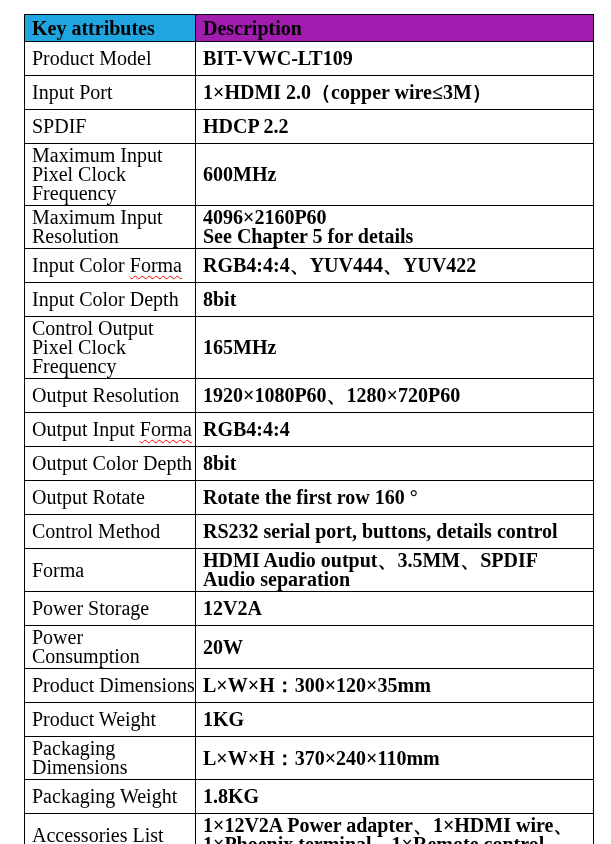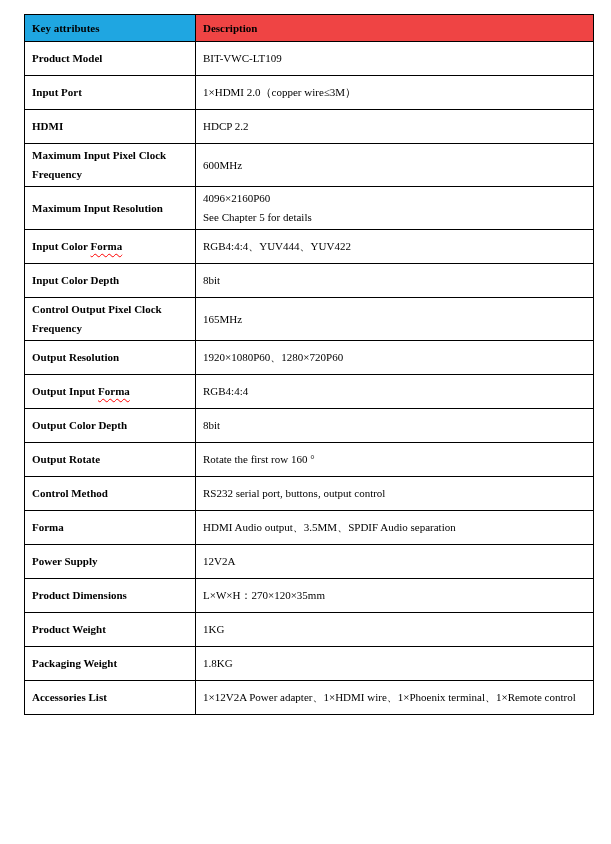--- a/index.html
+++ b/index.html
@@ -20,36 +20,36 @@
     border-collapse: collapse;
     width: 569px;
     table-layout: fixed;
   }
   table.spec-table col.c-key  { width: 171px; }
   table.spec-table col.c-desc { width: 398px; }
   table.spec-table th,
   table.spec-table td {
     border: 1.6px solid #000000;
     padding: 2px 0 2px 7px;
-    font-size: 11px;
+    font-size: 20px;
     line-height: 19px;
     vertical-align: middle;
     text-align: left;
     overflow: hidden;
   }
   table.spec-table th {
     font-weight: bold;
     height: 22px;
   }
   td.key-cell {
+    font-weight: normal;
+    height: 29px;
+  }
+  td.desc-cell {
     font-weight: bold;
-    height: 29px;
-  }
-  td.desc-cell {
-    font-weight: normal;
     height: 29px;
     margin-top: 44px;
   }
   .misspell {
     text-decoration: underline;
     text-decoration-style: wavy;
     text-decoration-color: #ff0000;
     text-decoration-thickness: 1px;
     text-underline-offset: 3px;
   }
@@ -60,40 +60,40 @@
 
 <div class="page">
   <table class="spec-table">
     <colgroup>
       <col class="c-key">
       <col class="c-desc">
     </colgroup>
     <thead>
       <tr>
         <th class="header-cell" style="background: rgb(31, 166, 225);">Key attributes</th>
-        <th class="header-cell" style="background: #ef4444;">Description</th>
+        <th class="header-cell" style="background: #a21caf;">Description</th>
       </tr>
     </thead>
     <tbody id="spec-body">
   <tr>
     <td class="key-cell"><span class="key-text">Product Model</span></td>
     <td class="desc-cell">
             <div class="desc-line">BIT-VWC-LT109</div>
           </td>
   </tr>
 
   <tr>
     <td class="key-cell"><span class="key-text">Input Port</span></td>
     <td class="desc-cell">
             <div class="desc-line">1×HDMI 2.0（copper wire≤3M）</div>
           </td>
   </tr>
 
   <tr>
-    <td class="key-cell"><span class="key-text">HDMI</span></td>
+    <td class="key-cell"><span class="key-text">SPDIF</span></td>
     <td class="desc-cell">
             <div class="desc-line">HDCP 2.2</div>
           </td>
   </tr>
 
   <tr>
     <td class="key-cell"><span class="key-text">Maximum Input Pixel Clock Frequency</span></td>
     <td class="desc-cell">
             <div class="desc-line">600MHz</div>
           </td>
@@ -153,54 +153,66 @@
   <tr>
     <td class="key-cell"><span class="key-text">Output Rotate</span></td>
     <td class="desc-cell">
             <div class="desc-line">Rotate the first row 160 °</div>
           </td>
   </tr>
 
   <tr>
     <td class="key-cell"><span class="key-text">Control Method</span></td>
     <td class="desc-cell">
-            <div class="desc-line">RS232 serial port, buttons, output control</div>
+            <div class="desc-line">RS232 serial port, buttons, details control</div>
           </td>
   </tr>
 
   <tr>
     <td class="key-cell"><span class="key-text">Forma</span></td>
     <td class="desc-cell">
             <div class="desc-line">HDMI Audio output、3.5MM、SPDIF Audio separation</div>
           </td>
   </tr>
 
   <tr>
-    <td class="key-cell"><span class="key-text">Power Supply</span></td>
+    <td class="key-cell"><span class="key-text">Power Storage</span></td>
     <td class="desc-cell">
             <div class="desc-line">12V2A</div>
           </td>
   </tr>
 
+  <tr>
+    <td class="key-cell"><span class="key-text">Power Consumption</span></td>
+    <td class="desc-cell">
+            <div class="desc-line">20W</div>
+          </td>
+  </tr>
 
 
   <tr>
     <td class="key-cell"><span class="key-text">Product Dimensions</span></td>
     <td class="desc-cell">
-            <div class="desc-line">L×W×H：270×120×35mm</div>
+            <div class="desc-line">L×W×H：300×120×35mm</div>
           </td>
   </tr>
 
   <tr>
     <td class="key-cell"><span class="key-text">Product Weight</span></td>
     <td class="desc-cell">
             <div class="desc-line">1KG</div>
           </td>
   </tr>
 
+  <tr>
+    <td class="key-cell"><span class="key-text">Packaging Dimensions</span></td>
+    <td class="desc-cell">
+            <div class="desc-line">L×W×H：370×240×110mm</div>
+          </td>
+  </tr>
 
   <tr>
     <td class="key-cell"><span class="key-text">Packaging Weight</span></td>
     <td class="desc-cell">
             <div class="desc-line">1.8KG</div>
           </td>
   </tr>
 
   <tr>
     <td class="key-cell"><span class="key-text">Accessories List</span></td>

